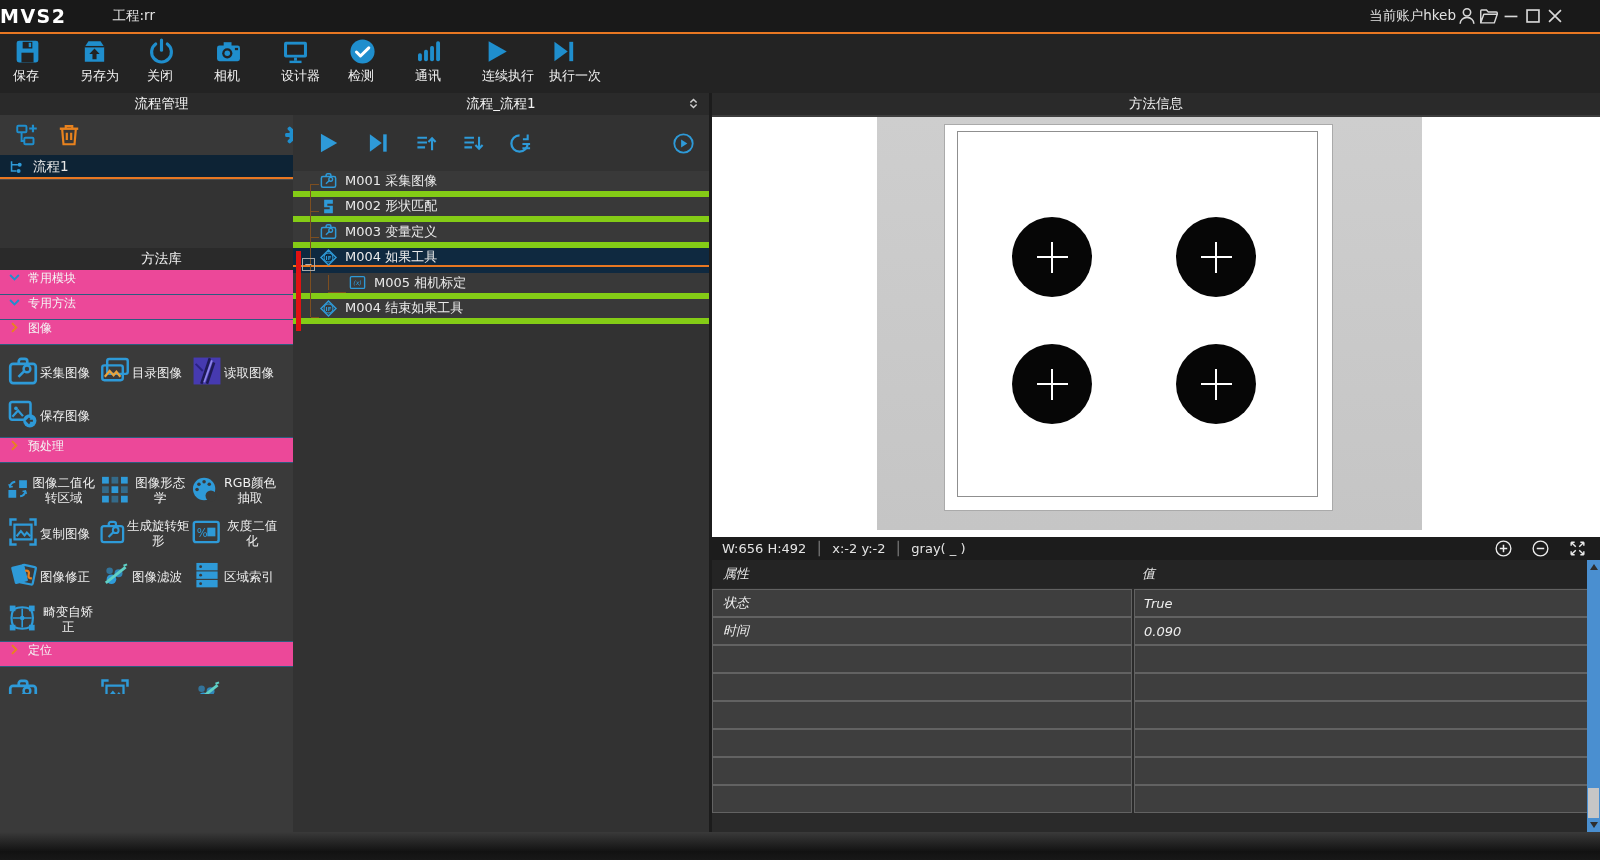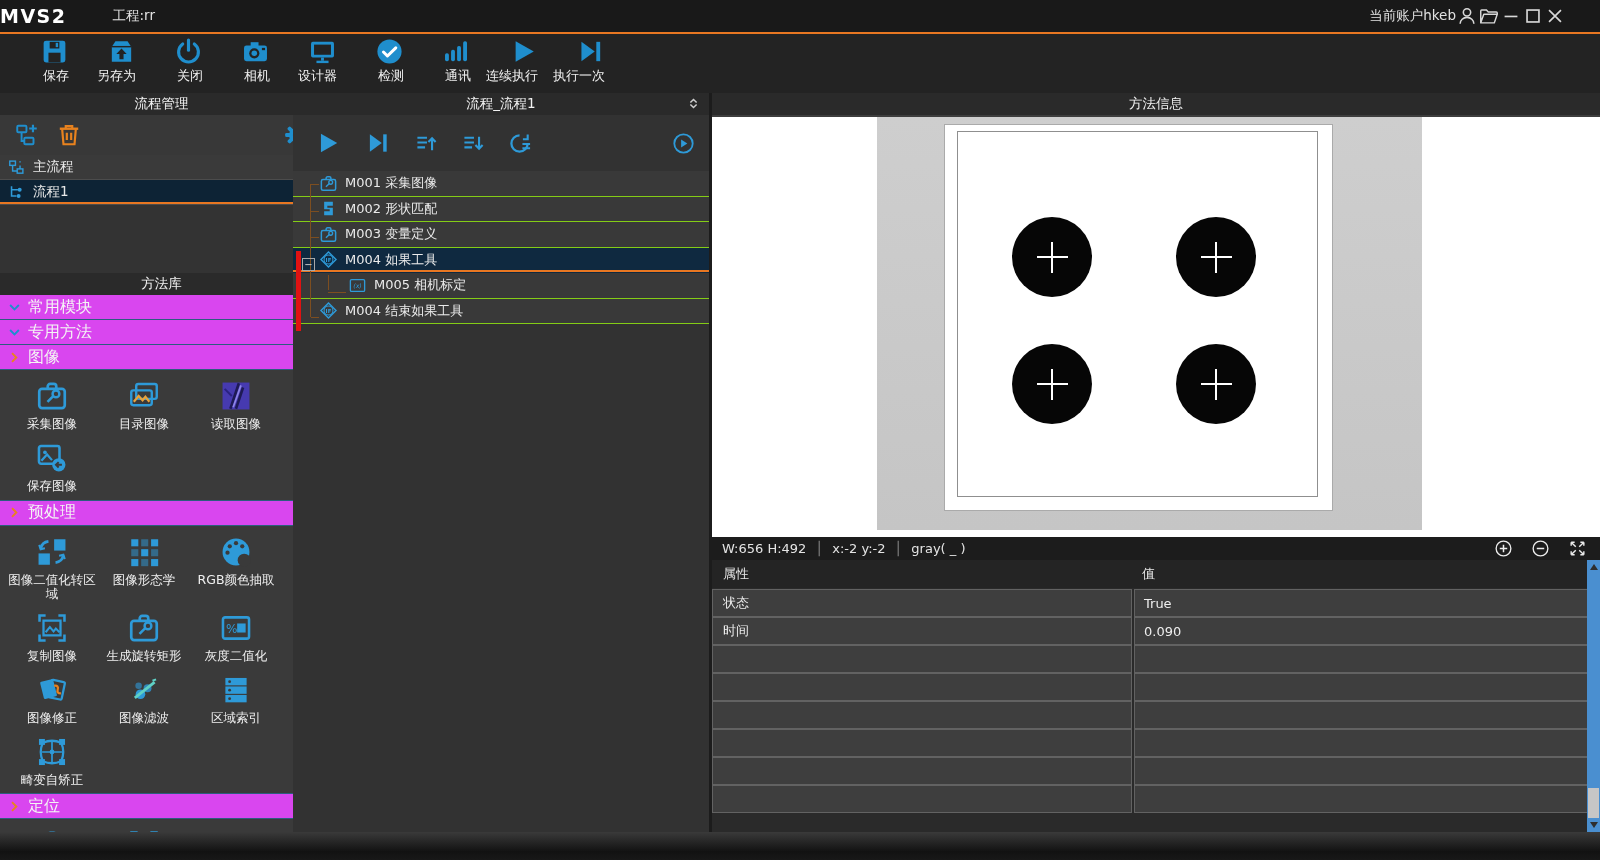--- a/index.html
+++ b/index.html
@@ -13,56 +13,56 @@
   .titlebar{position:absolute;left:0;top:0;width:1600px;height:32px;background:#191919;display:flex;align-items:center;}
   .logo{font-weight:bold;font-size:19px;letter-spacing:1.5px;margin-left:0;color:#fff;}
   .proj{margin-left:46px;font-size:13.5px;color:#e2e2e2;}
   .tb-right{margin-left:auto;display:flex;align-items:center;padding-right:34px;}
   .account{font-size:13.5px;color:#e2e2e2;}
   .win-ic{width:22px;height:22px;color:#d8d8d8;cursor:pointer;}
   .accent{position:absolute;top:32px;left:0;width:1600px;height:2px;background:#e87722;}
 
   
   .toolbar{position:absolute;top:34px;left:0;width:1600px;height:59px;background:#232323;display:flex;align-items:flex-start;padding-left:13px;padding-top:3px;gap:11px;}
-  .tb-btn{display:flex;flex-direction:column;align-items:flex-end;justify-content:flex-start;min-width:56px;height:55px;cursor:pointer;}
+  .tb-btn{display:flex;flex-direction:column;align-items:flex-start;justify-content:flex-start;min-width:56px;height:55px;cursor:pointer;}
   .tb-btn .ic{width:29px;height:29px;color:#1f8ecd;}
   .tb-btn .lbl{font-size:13px;color:#f2f2f2;margin-top:1px;white-space:nowrap;}
 
   
   .panel{position:absolute;top:93px;height:739px;overflow:hidden;}
   .panel-hd{height:22px;background:#2a2a2a;display:flex;align-items:center;justify-content:center;font-size:13.5px;color:#f2f2f2;position:relative;flex:none;}
   .panel-hd .collapse{position:absolute;right:8px;top:3px;width:15px;height:15px;color:#cfcfcf;cursor:pointer;}
 
   
   #left-panel{left:0;width:323px;background:#3a3a3a;display:flex;flex-direction:column;}
   .pm-toolbar{height:40px;background:#383838;display:flex;align-items:center;padding:0 14px;gap:16px;flex:none;}
   .pm-toolbar .ic{width:26px;height:26px;cursor:pointer;}
   .blue{color:#1f8ecd;} .orange{color:#e8821e;}
   .pm-gear{margin-left:auto;}
   .pm-row{height:25px;display:flex;align-items:center;padding-left:8px;gap:8px;font-size:13.5px;background:#3a3a3a;border-bottom:1px solid #4c4c4c;cursor:pointer;flex:none;}
   .pm-row .ic{width:17px;height:17px;color:#2e9ad8;}
   .pm-row.sel{background:#0d2335;box-shadow:inset 0 -2px 0 #e87722;}
   .pm-spacer{height:68px;background:#333;flex:none;}
-  .ml-sec{height:25px;display:flex;align-items:center;padding-left:7px;gap:6px;font-size:16px;color:#f4f4f4;border-bottom:1px solid #2c5d7f;position:relative;background:#d946ef;cursor:pointer;flex:none;}
+  .ml-sec{height:25px;display:flex;align-items:flex-start;padding-left:7px;gap:6px;font-size:12px;color:#f4f4f4;border-bottom:1px solid #2c5d7f;position:relative;background:#ec4899;cursor:pointer;flex:none;}
   .ml-sec .chev{width:15px;height:15px;}
   .ml-sec .sec-gear{position:absolute;right:12px;width:17px;height:17px;color:#1f8ecd;}
   .ml-grid{display:flex;flex-wrap:wrap;padding:4px 4px 2px 6px;background:#3a3a3a;border-bottom:1px solid #2c5d7f;flex:none;}
-  .ml-item{width:92px;display:flex;flex-direction:column;align-items:center;padding:5px 0 4px 0;cursor:pointer;}
+  .ml-item{width:92px;display:flex;flex-direction:row;align-items:center;padding:5px 0 4px 0;cursor:pointer;}
   .ml-item .ic{width:34px;height:34px;color:#2e9ad8;}
   .ml-label{font-size:12.5px;color:#f0f0f0;text-align:center;line-height:1.18;margin-top:4px;}
   .ml-grid.partial{height:27px;overflow:hidden;border-bottom:none;}
 
   
   #mid-panel{left:293px;width:416px;background:#323232;display:flex;flex-direction:column;}
   .flow-toolbar{height:56px;background:#323232;display:flex;align-items:center;padding-left:22px;gap:24px;flex:none;}
   .flow-toolbar .ic{width:23px;height:23px;color:#2e9ad8;cursor:pointer;}
   .flow-toolbar .big{width:26px;height:26px;}
   .flow-toolbar .last{margin-left:auto;margin-right:14px;}
   .flow-tree{position:relative;flex:1;}
-  .fl-row{height:25.5px;display:flex;align-items:center;border-bottom:1px solid #84cc16;background:#393939;position:relative;cursor:pointer;}
+  .fl-row{height:25.5px;display:flex;align-items:center;border-bottom:6px solid #84cc16;background:#393939;position:relative;cursor:pointer;}
   .fl-row .ic{position:absolute;left:26px;width:19px;height:19px;color:#2e9ad8;}
   .fl-row.child .ic{left:55px;}
   .fl-row .txt{margin-left:52px;font-size:13px;color:#eaeaea;white-space:nowrap;}
   .fl-row.child .txt{margin-left:81px;}
   .fl-row.sel{background:#0f2940;box-shadow:inset 0 -2px 0 #e87722;border-bottom-color:#0f2940;}
   .conn{position:absolute;background:#7d4e20;}
   .redbar{position:absolute;left:3px;width:5px;background:#e01212;}
   .expander{position:absolute;left:9px;width:13px;height:13px;border:1px solid #a8a8a8;color:#d8d8d8;font-size:10px;line-height:11px;text-align:center;background:transparent;cursor:pointer;}
 
   
@@ -72,21 +72,21 @@
   .card{position:absolute;left:68px;top:8px;width:387px;height:385px;background:#fff;box-shadow:0 0 0 1px #aaa;}
   .card-inner{position:absolute;left:12px;top:6px;right:14px;bottom:13px;border:1px solid #8f8f8f;}
   .dot{position:absolute;width:80px;height:80px;border-radius:50%;background:#060606;}
   .dot i{position:absolute;background:#fff;}
   .dot .ch{left:25px;top:39px;width:31px;height:2px;}
   .dot .cv{left:39px;top:25px;width:2px;height:31px;}
   .vstatus{height:23px;background:#1c1c1c;display:flex;align-items:center;padding-left:10px;font-size:13px;color:#e4e4e4;flex:none;position:relative;}
   .vstatus .sep{color:#8a8a8a;margin:0 9px;}
   .vs-icons{position:absolute;right:13px;top:2px;display:flex;gap:18px;}
   .vs-icons .ic{width:19px;height:19px;color:#ececec;cursor:pointer;}
-  .ptable{position:relative;flex:1;background:#2a2a2a;padding-right:4px;}
+  .ptable{position:relative;flex:1;background:#2a2a2a;padding-right:4px;font-style:italic;}
   .pt-hd{height:28px;background:#242424;display:flex;font-size:13px;color:#e8e8e8;align-items:center;}
   .pt-hc1{width:421px;padding-left:11px;}
   .pt-hc2{padding-left:9px;}
   .pt-body{display:flex;flex-direction:column;gap:0;padding-top:1px;}
   .pt-row{display:flex;gap:2px;height:28px;flex:none;}
   .pt-c{background:#3e3e3e;border:1px solid #626262;display:flex;align-items:center;font-size:13px;color:#eee;}
   .pt-c1{width:420px;padding-left:10px;}
   .pt-c2{flex:1;padding-left:9px;}
   .vscroll{position:absolute;right:0;top:0;bottom:0;width:13px;background:#4a8fd0;}
   .sb-arrow{position:absolute;left:0;width:13px;height:12px;display:flex;align-items:center;justify-content:center;}
@@ -259,30 +259,20 @@
               <rect x="10.2" y="2" width="3.6" height="20" rx="1.2" transform="rotate(45 12 12)"></rect>
               <rect x="10.2" y="2" width="3.6" height="20" rx="1.2" transform="rotate(90 12 12)"></rect>
               <rect x="10.2" y="2" width="3.6" height="20" rx="1.2" transform="rotate(135 12 12)"></rect>
               <circle cx="12" cy="12" r="6.5"></circle>
             </g>
             <circle cx="12" cy="12" r="2.8" fill="#383838"></circle>
           </svg>
         </span>
     </div>
     <div id="pm-tree">
-        <div class="pm-row">
-          <span class="ic">
-            <svg viewBox="0 0 24 24">
-              <rect x="2.5" y="3" width="8" height="6" stroke="currentColor" stroke-width="2" fill="none"></rect>
-              <rect x="13" y="14" width="8" height="6" stroke="currentColor" stroke-width="2" fill="none"></rect>
-              <path d="M6.5 9 v8 h6.5 M17 9 v5 M17 3 v2" stroke="currentColor" stroke-width="2" fill="none"></path>
-            </svg>
-          </span>
-          <span>主流程</span>
-        </div>
         <div class="pm-row sel">
           <span class="ic">
             <svg viewBox="0 0 24 24">
               <path d="M5 3 v14 h7 M5 8 h9" stroke="currentColor" stroke-width="2.2" fill="none"></path>
               <circle cx="16.5" cy="8" r="2.8" fill="currentColor"></circle>
               <circle cx="15" cy="17" r="2.8" fill="currentColor"></circle>
             </svg>
           </span>
           <span>流程1</span>
         </div>

